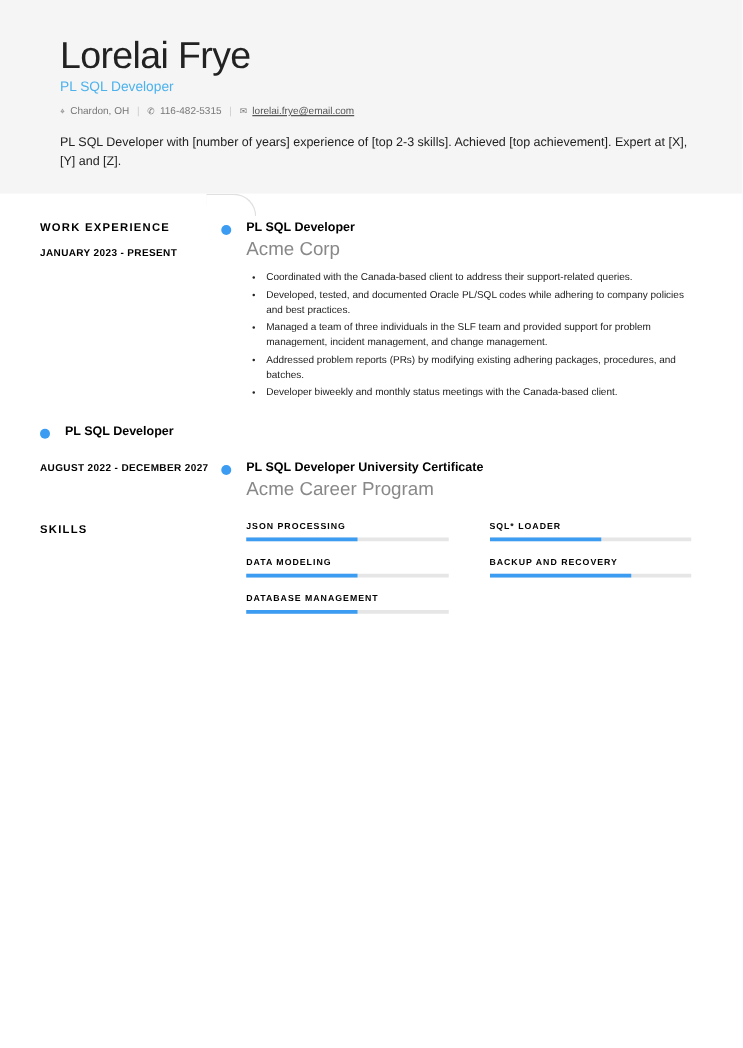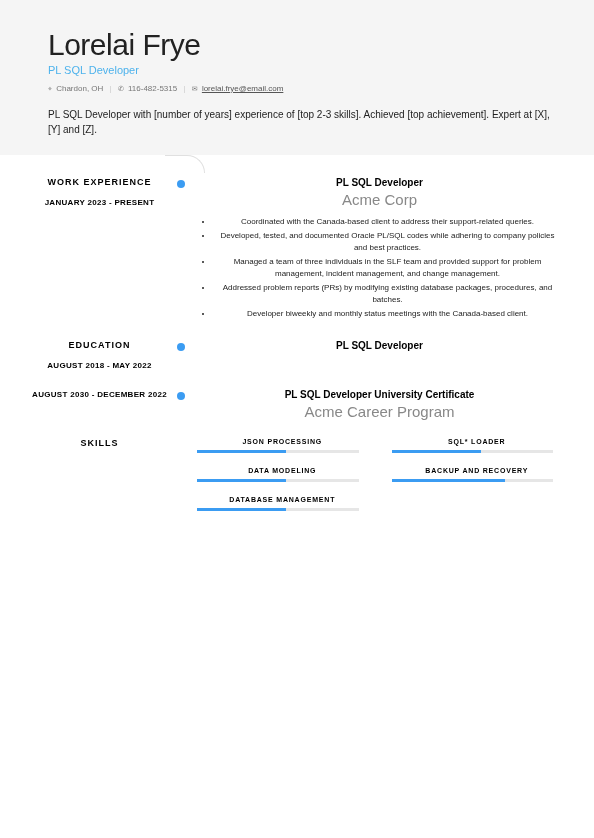--- a/index.html
+++ b/index.html
@@ -51,21 +51,20 @@
     width: 40px;
     height: 18px;
     border-top: 1px solid #e0e0e0;
     border-right: 1px solid #e0e0e0;
     border-top-right-radius: 18px;
   }
   .row {
     display: flex;
     align-items: flex-start;
     margin-bottom: 18px;
-    text-align: center;
   }
   .left-col {
     width: 145px;
     flex-shrink: 0;
     padding-right: 10px;
   }
   .right-col {
     flex: 1;
     position: relative;
     padding-left: 20px;
@@ -166,40 +165,36 @@
       <div class="daterange">JANUARY 2023 - PRESENT</div>
     </div>
     <div class="right-col">
       <div class="bullet-dot"></div>
       <div class="entry-title">PL SQL Developer</div>
       <div class="entry-org">Acme Corp</div>
       <ul class="entry-list">
         <li>Coordinated with the Canada-based client to address their support-related queries.</li>
         <li>Developed, tested, and documented Oracle PL/SQL codes while adhering to company policies and best practices.</li>
         <li>Managed a team of three individuals in the SLF team and provided support for problem management, incident management, and change management.</li>
-        <li>Addressed problem reports (PRs) by modifying existing database packages, procedures, and batches.</li>
+        <li>Addressed problem reports (PRs) by modifying existing adhering packages, procedures, and batches.</li>
         <li>Developer biweekly and monthly status meetings with the Canada-based client.</li>
       </ul>
     </div>
   </div>
 
   <div class="row">
-    <div class="left-col">
-      <div class="section-heading">EDUCATION</div>
-      <div class="daterange">AUGUST 2018 - MAY 2022</div>
-    </div>
     <div class="right-col">
       <div class="bullet-dot"></div>
       <div class="entry-title">PL SQL Developer</div>
     </div>
   </div>
 
   <div class="row">
     <div class="left-col">
-      <div class="daterange">AUGUST 2030 - DECEMBER 2022</div>
+      <div class="daterange">AUGUST 2022 - DECEMBER 2027</div>
     </div>
     <div class="right-col">
       <div class="bullet-dot"></div>
       <div class="entry-title">PL SQL Developer University Certificate</div>
       <div class="entry-org">Acme Career Program</div>
     </div>
   </div>
 
   <div class="row">
     <div class="left-col">

